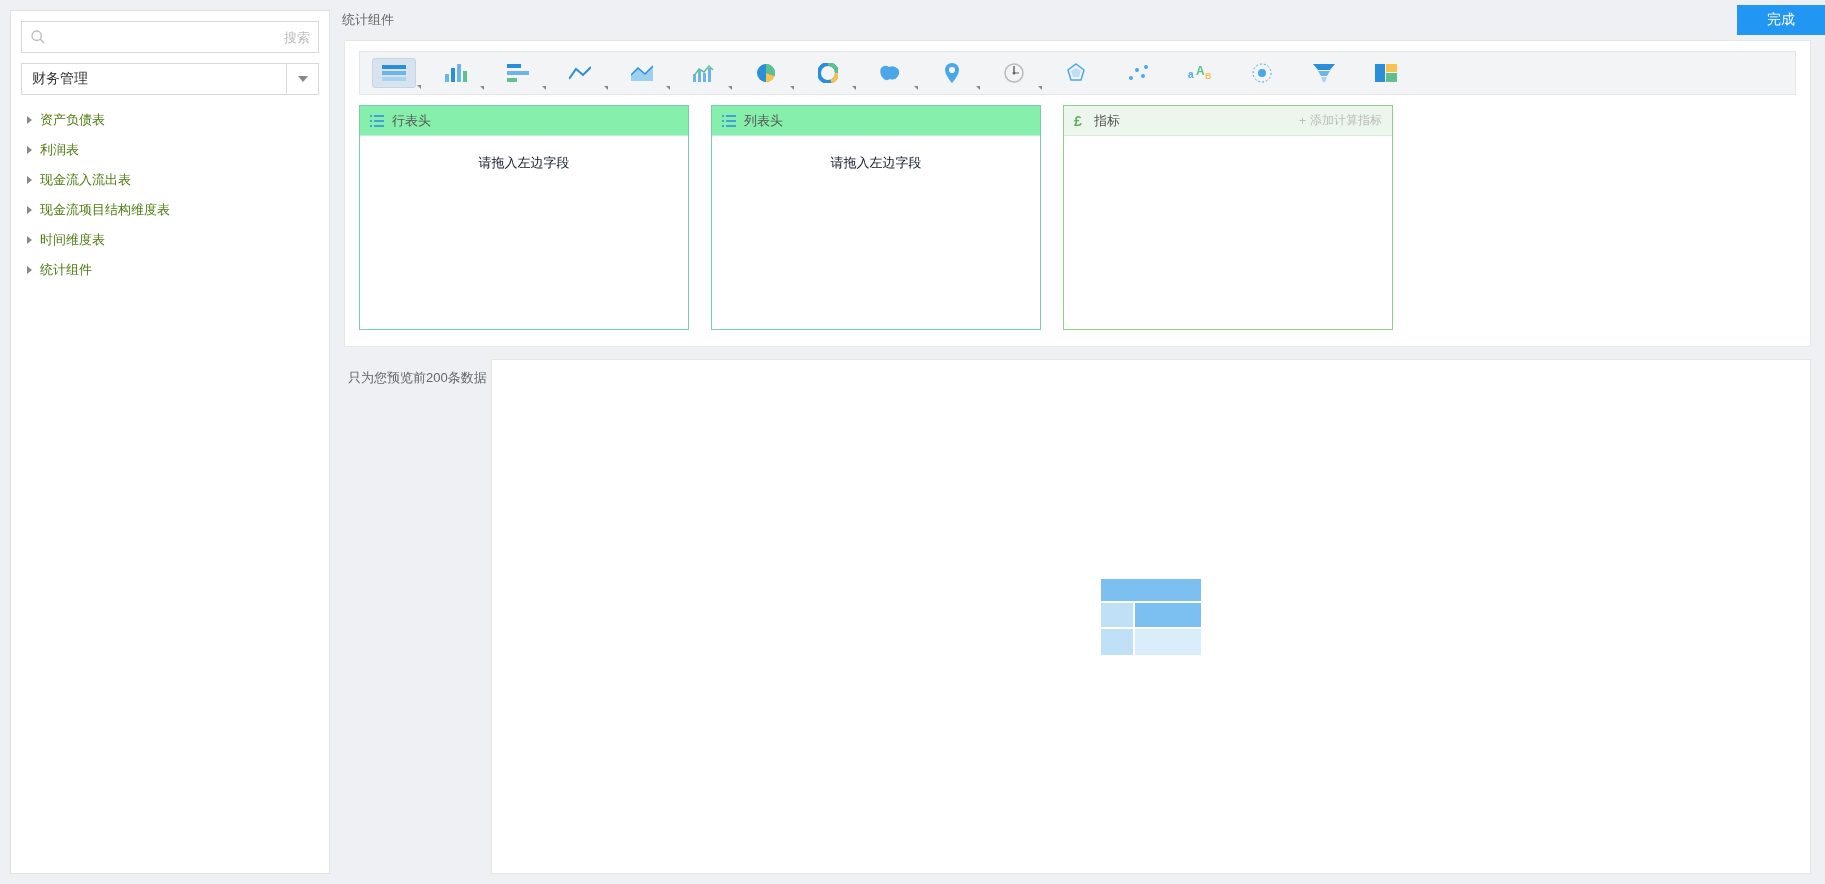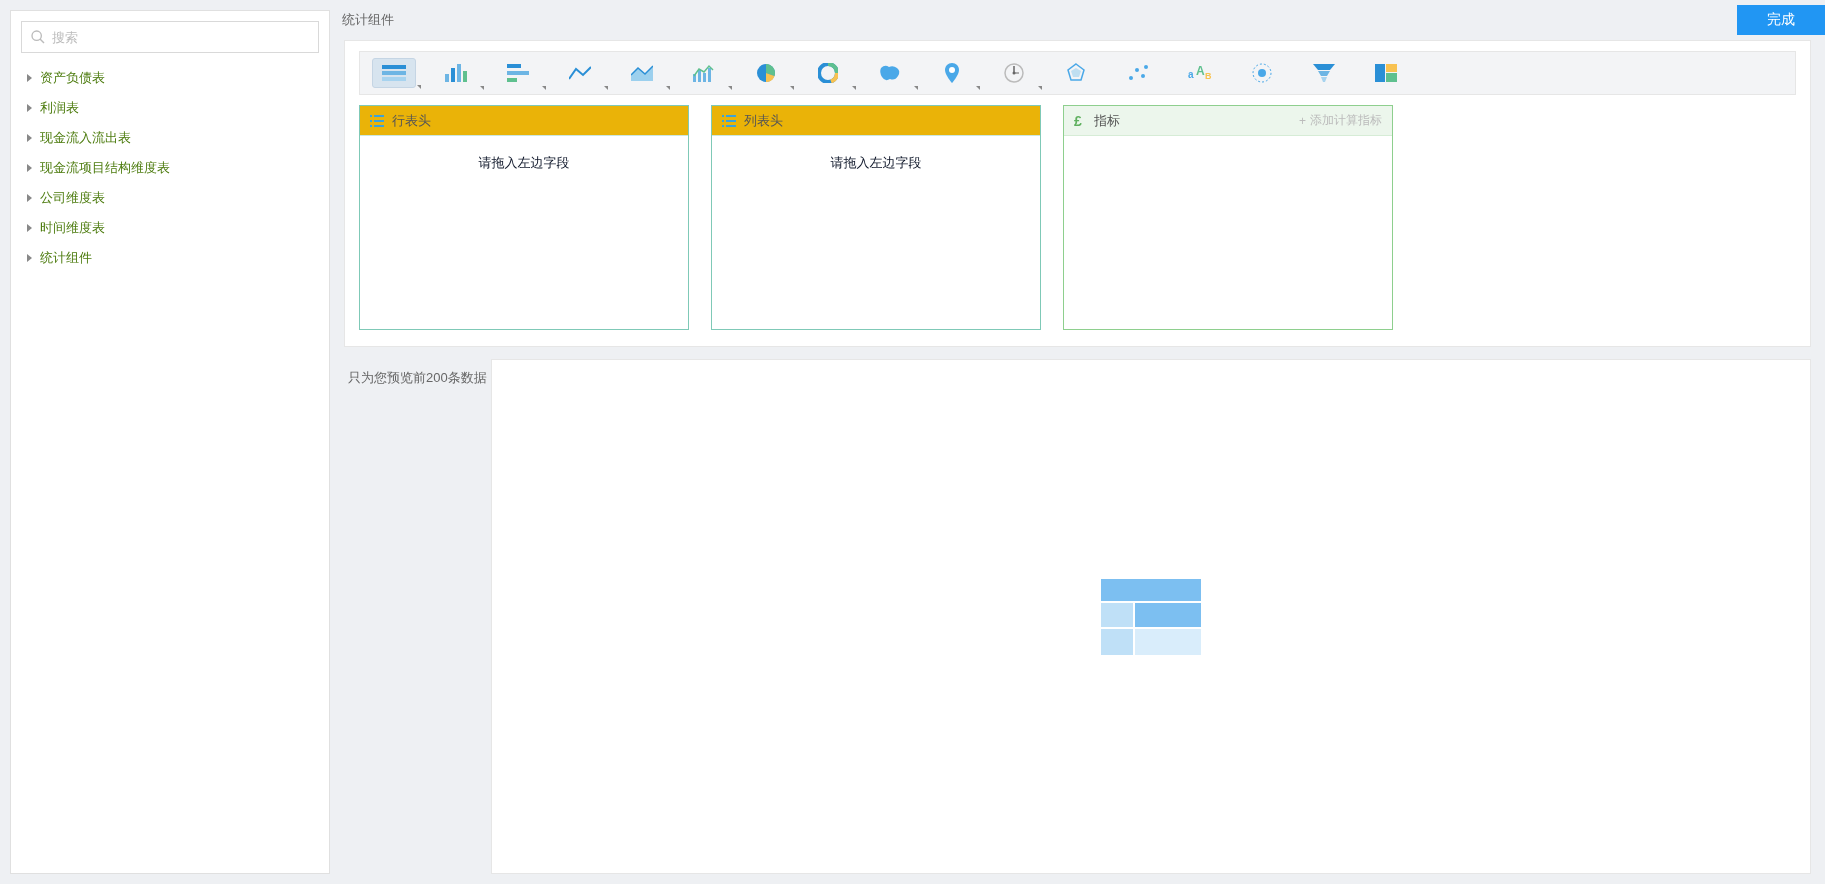--- a/index.html
+++ b/index.html
@@ -33,20 +33,21 @@
   padding: 0 8px;
   gap: 6px;
 }
 .search-wrap svg { flex: 0 0 auto; }
 .search-wrap input {
   border: none;
   outline: none;
   flex: 1;
   font-size: 13px;
   color: #333;
+  text-align: right;
 }
 .search-wrap input::placeholder { color: #bbb; }
 .select-wrap {
   display: flex;
   align-items: center;
   border: 1px solid #d9d9d9;
   height: 32px;
 }
 .select-wrap .sel-text {
   flex: 1;
@@ -173,21 +174,21 @@
   border: 1px solid #7fc9b7;
   background: #fff;
   display: flex;
   flex-direction: column;
   min-height: 225px;
   max-width: 330px;
 }
 .zone.green { border-color: #8ecf8e; }
 .zone-hdr {
   height: 30px;
-  background: #eab308;
+  background: #86efac;
   display: flex;
   align-items: center;
   padding: 0 10px;
   gap: 8px;
   color: #555;
   border-bottom: 1px solid #cce7df;
 }
 .zone.green .zone-hdr { background: #ecf6ec; border-bottom: 1px solid #d6ecd6; }
 .zone-hdr .flex-spacer { flex: 1; }
 .add-calc {
@@ -239,40 +240,44 @@
   <aside class="sidebar">
     <div class="search-wrap">
       <span class="ic">
         <svg width="16" height="16" viewBox="0 0 24 24" fill="none" stroke="#bbb" stroke-width="2">
           <circle cx="10" cy="10" r="7"></circle>
             <line x1="21" y1="21" x2="15" y2="15"></line>
         </svg>
       </span>
       <input type="text" placeholder="搜索" style="">
     </div>
+    <div class="select-wrap">
+      <span class="sel-text">财务管理</span>
+      <span class="sel-caret">
+        <svg width="10" height="6" viewBox="0 0 10 6">
+            <path d="M0 0 L5 6 L10 0 Z" fill="#888"></path>
+          </svg>
+      </span>
+    </div>
     <ul class="tree">
       <li>
           <span class="arrow"></span>
           <span>资产负债表</span>
         </li>
       <li>
           <span class="arrow"></span>
           <span>利润表</span>
         </li>
       <li>
           <span class="arrow"></span>
           <span>现金流入流出表</span>
         </li>
       <li>
           <span class="arrow"></span>
           <span>现金流项目结构维度表</span>
-        </li>
-      <li>
-          <span class="arrow"></span>
-          <span>公司维度表</span>
         </li>
       <li>
           <span class="arrow"></span>
           <span>时间维度表</span>
         </li>
       <li>
           <span class="arrow"></span>
           <span>统计组件</span>
         </li>
     </ul>

